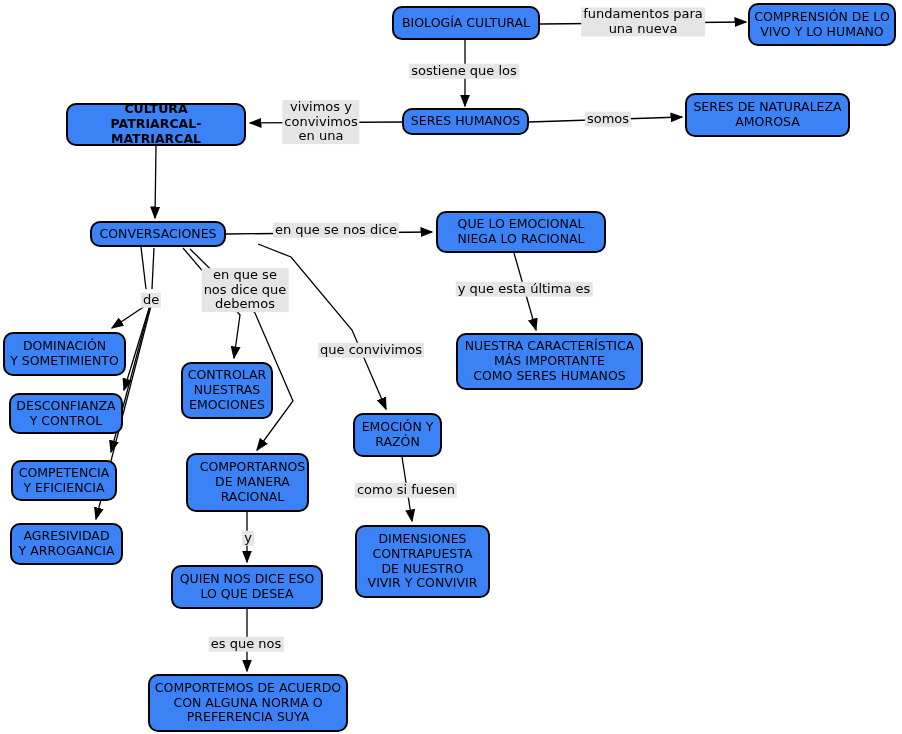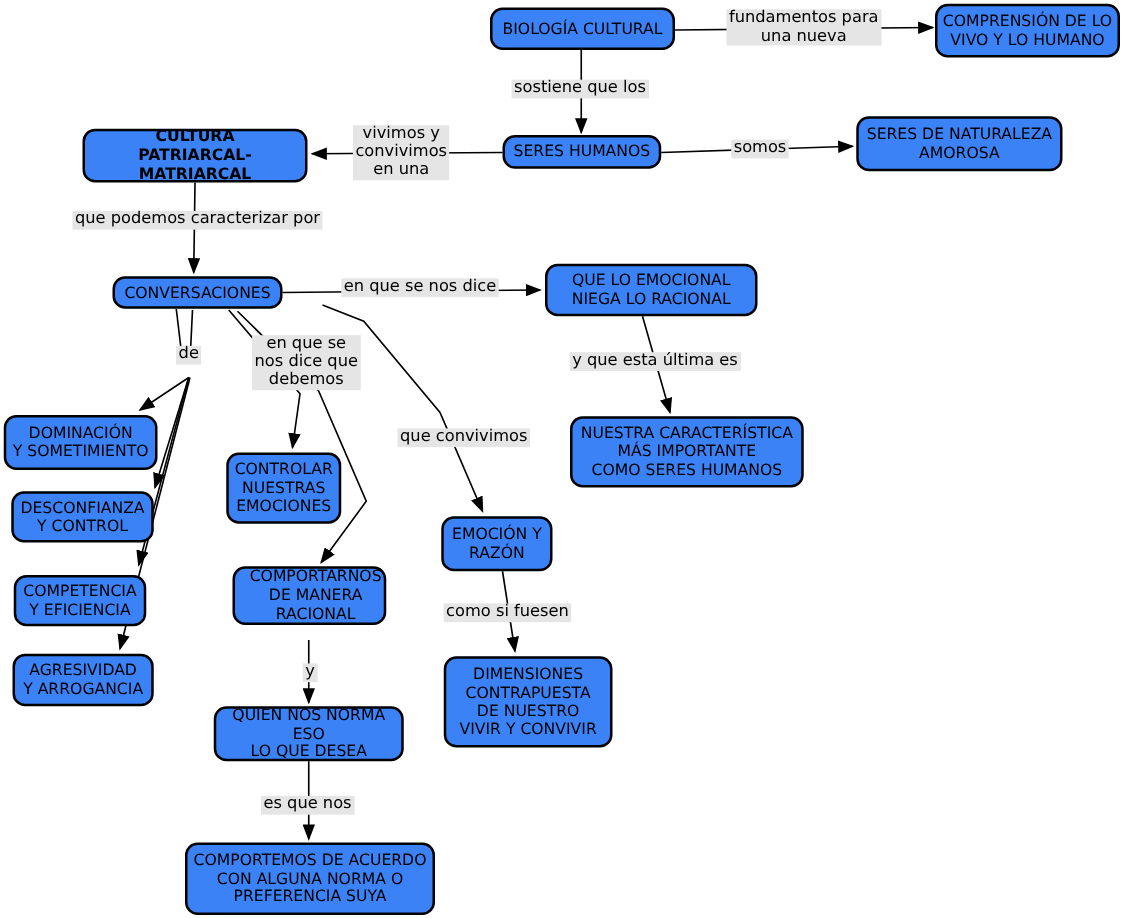--- a/index.html
+++ b/index.html
@@ -104,45 +104,44 @@
 Y SOMETIMIENTO</div>
     <div class="node" style="left: 9px; top: 393px; width: 114px; height: 41px;">DESCONFIANZA
 Y CONTROL</div>
     <div class="node" style="left: 11px; top: 460px; width: 106px; height: 41px;">COMPETENCIA
 Y EFICIENCIA</div>
     <div class="node" style="left: 181px; top: 362px; width: 92px; height: 57px;">CONTROLAR
 NUESTRAS
 EMOCIONES</div>
     <div class="node" style="left: 10px; top: 523px; width: 113px; height: 42px;">AGRESIVIDAD
 Y ARROGANCIA</div>
-    <div class="node" style="left: 186px; top: 453px; width: 123px; height: 47px; padding-left: 13px;">COMPORTARNOS
+    <div class="node" style="left: 186px; top: 453px; width: 123px; height: 59px; padding-left: 13px;">COMPORTARNOS
 DE MANERA
 RACIONAL</div>
-    <div class="node" style="left: 171px; top: 565px; width: 152px; height: 44px;">QUIEN NOS NORMA ESO
+    <div class="node" style="left: 171px; top: 565px; width: 152px; height: 44px;">QUIEN NOS DICE ESO
 LO QUE DESEA</div>
     <div class="node" style="left: 148px; top: 674px; width: 200px; height: 58px;">COMPORTEMOS DE ACUERDO
 CON ALGUNA NORMA O
 PREFERENCIA SUYA</div>
     <div class="node" style="left: 353px; top: 413px; width: 89px; height: 44px;">EMOCIÓN Y
 RAZÓN</div>
     <div class="node" style="left: 355px; top: 525px; width: 135px; height: 73px;">DIMENSIONES
 CONTRAPUESTA
 DE NUESTRO
 VIVIR Y CONVIVIR</div>
     <div class="link-label" style="left: 643px; top: 22px;">fundamentos para
 una nueva</div>
     <div class="link-label" style="left: 464px; top: 71px;">sostiene que los</div>
     <div class="link-label" style="left: 608px; top: 119px;">somos</div>
     <div class="link-label" style="left: 321px; top: 122px;">vivimos y
 convivimos
 en una</div>
-    <div class="link-label" style="left: 158px; top: 176px;">que podemos caracterizar por</div>
     <div class="link-label" style="left: 336px; top: 230px;">en que se nos dice</div>
     <div class="link-label" style="left: 524px; top: 289px;">y que esta última es</div>
-    <div class="link-label" style="left: 151px; top: 284px; text-align: center;">de</div>
+    <div class="link-label" style="left: 151px; top: 300px; text-align: center;">de</div>
     <div class="link-label" style="left: 245px; top: 290px;">en que se
 nos dice que
 debemos</div>
     <div class="link-label" style="left: 371px; top: 350px;">que convivimos</div>
     <div class="link-label" style="left: 406px; top: 490px;">como si fuesen</div>
     <div class="link-label" style="left: 248px; top: 538px;">y</div>
     <div class="link-label" style="left: 246px; top: 644px;">es que nos</div>
   </div>
 
 </body></html>

